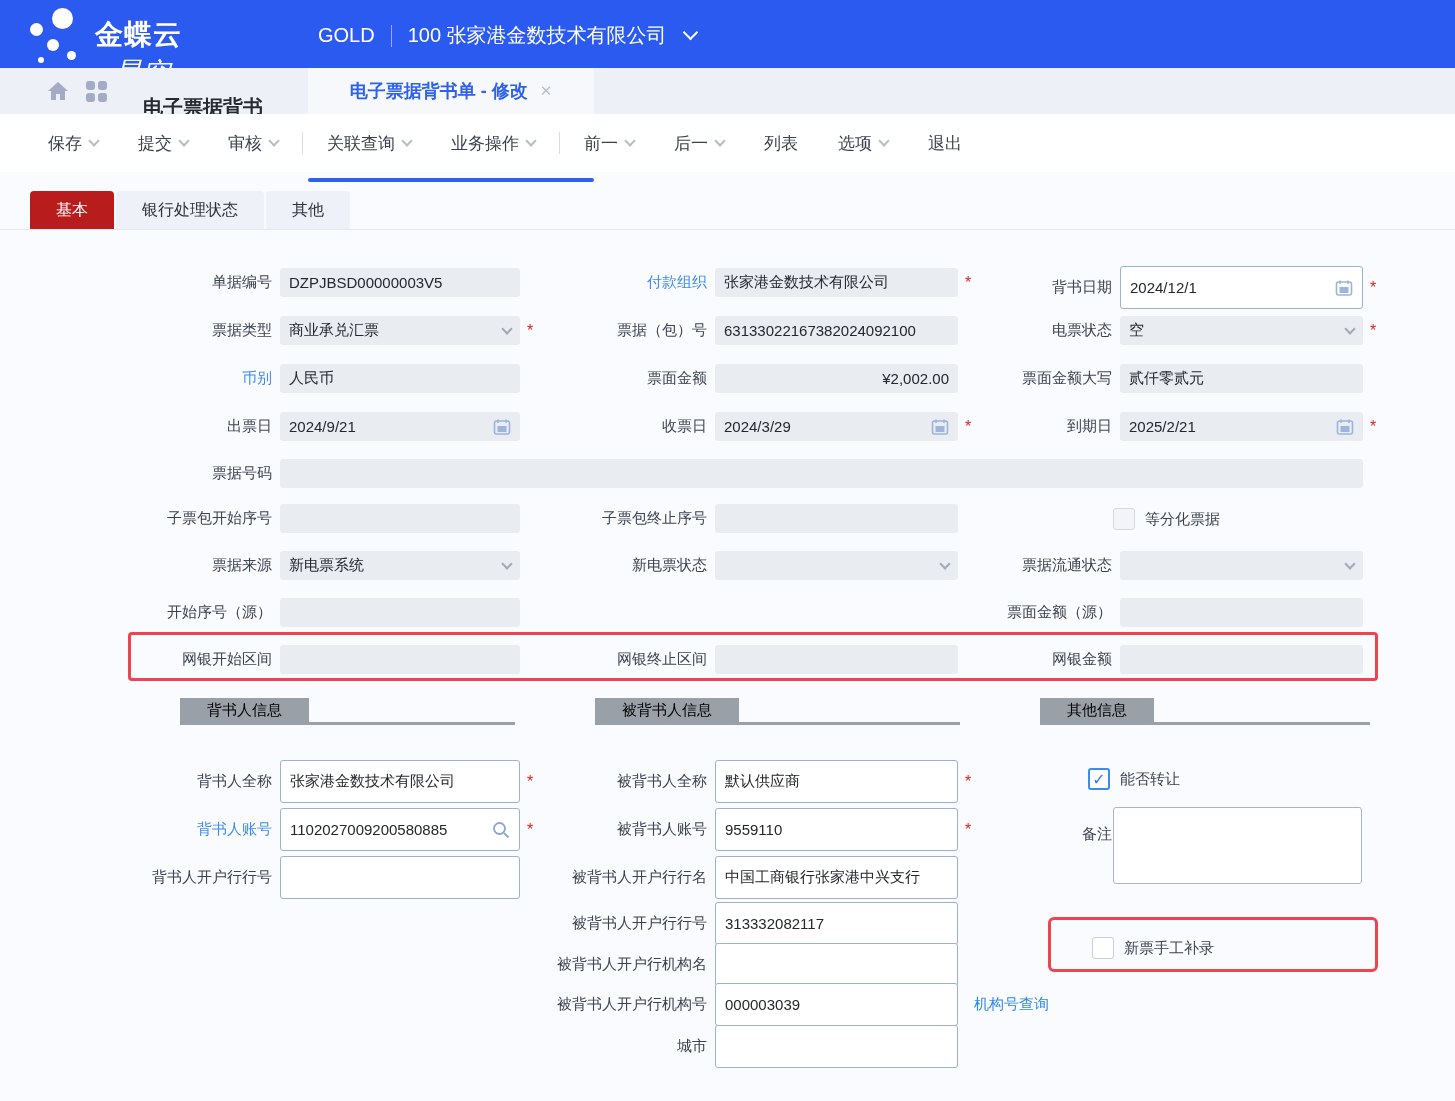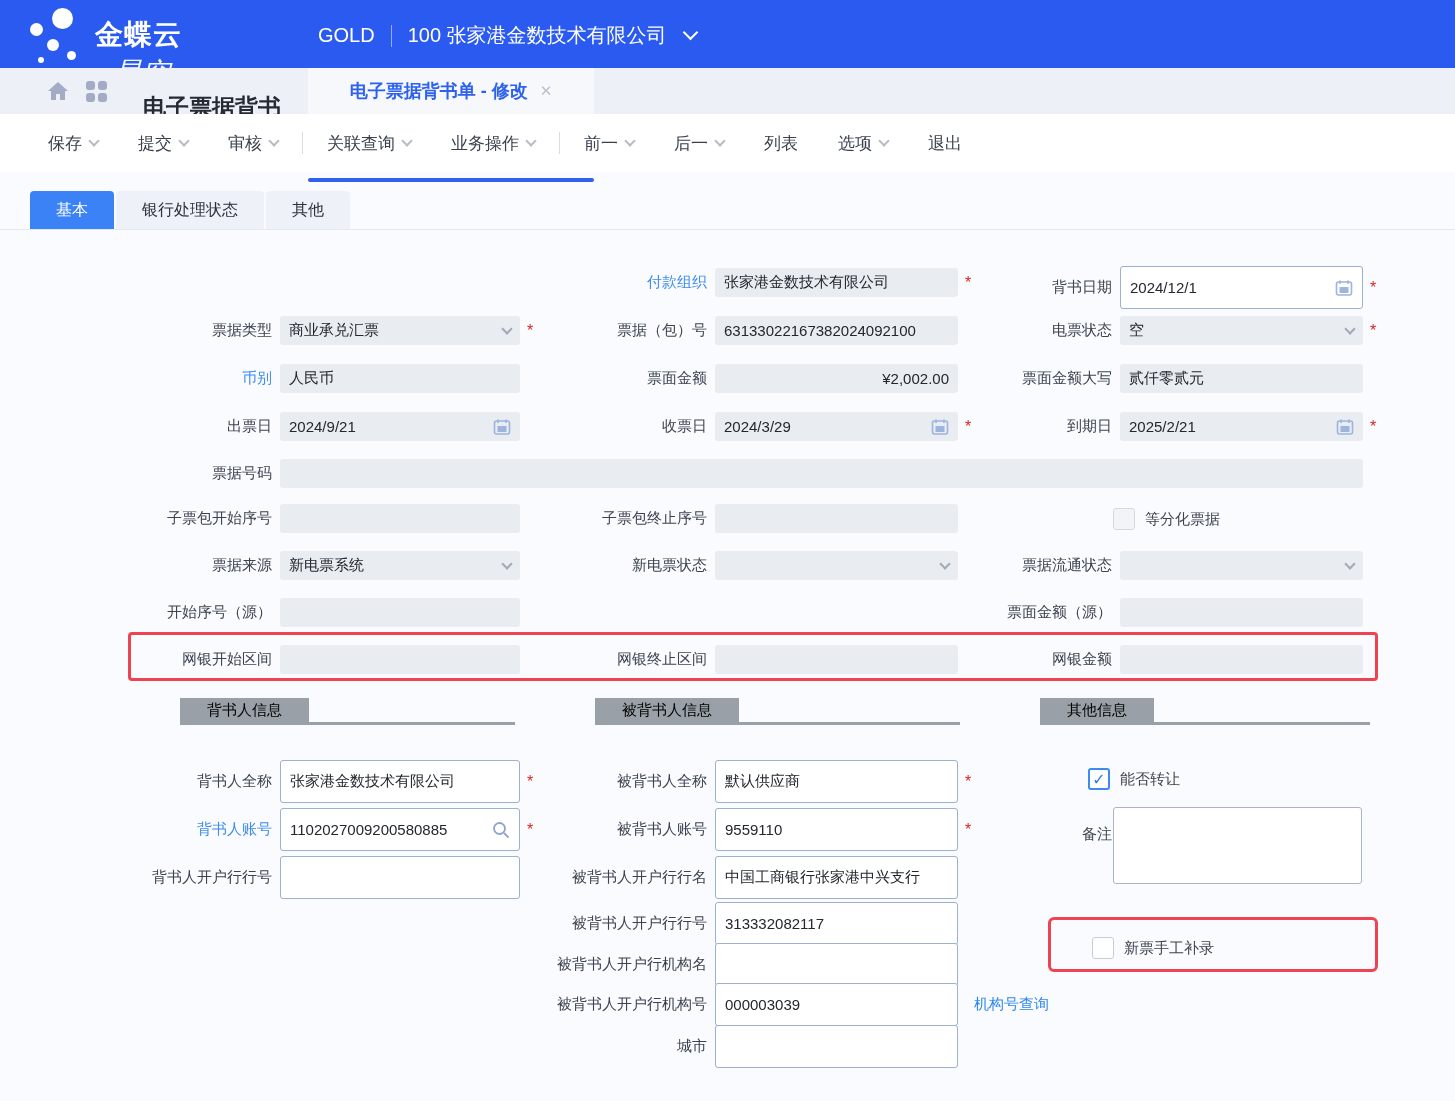--- a/index.html
+++ b/index.html
@@ -22,36 +22,36 @@
   .brand-badge { margin-left:10px; font-size:13px; background:rgba(255,255,255,.25); padding:3px 7px; border-radius:3px; transform:skewX(-10deg); }
   .env { position:absolute; left:318px; top:22px; color:#fff; font-size:20px; display:flex; align-items:center; }
   .env-div { width:1px; height:22px; background:rgba(255,255,255,.5); margin:0 16px; }
   .chev-w { width:11px; height:11px; border-right:2px solid #fff; border-bottom:2px solid #fff; transform:rotate(45deg); margin-left:18px; margin-top:-6px; }
 
   
   .tabstrip { position:absolute; left:0; top:68px; width:1455px; height:46px; background:#edf0f6; }
   .home-ic { position:absolute; left:46px; top:11px; color:#a3abc6; }
   .grid-ic { position:absolute; left:86px; top:13px; width:22px; height:22px; display:grid; grid-template-columns:9px 9px; grid-template-rows:9px 9px; gap:3px; }
   .grid-ic i { background:#a3abc6; border-radius:3px; }
-  .tab1 { position:absolute; left:143px; top:8px; height:62px; display:flex; align-items:center; font-size:23px; font-weight:bold; color:#262b33; }
+  .tab1 { position:absolute; left:143px; top:8px; height:62px; display:flex; align-items:center; font-size:20px; font-weight:bold; color:#262b33; }
   .tab2 { position:absolute; left:308px; top:0; height:46px; width:286px; background:#f6f8fc; display:flex; align-items:center; justify-content:center; gap:12px; }
   .tab2-t { font-size:18px; font-weight:bold; color:#2e62ee; }
   .tab2-x { font-size:15px; color:#b9c0cf; }
   .tab2-bar { position:absolute; left:308px; top:110px; width:286px; height:4px; background:#2e62ee; border-radius:2px; }
 
   
   .toolbar { position:absolute; left:0; top:114px; width:1455px; height:58px; background:#fff; display:flex; align-items:center; padding-left:48px; }
   .tb { display:flex; align-items:center; gap:8px; font-size:17px; color:#3a414d; margin-right:40px; cursor:pointer; }
   .car { width:8px; height:8px; border-right:2px solid #b6bdc9; border-bottom:2px solid #b6bdc9; transform:rotate(45deg); margin-top:-4px; }
   .tb-sep { width:1px; height:22px; background:#d8dce4; margin-right:24px; margin-left:-16px; }
 
   
   .subtabs { position:absolute; left:30px; top:191px; display:flex; gap:2px; }
   .st { height:38px; display:flex; align-items:center; padding:0 26px; font-size:16px; background:#eef1f7; color:#2c313b; border-radius:4px 4px 0 0; cursor:pointer; }
-  .st.active { background:#3b82f6; color:#fff; }
+  .st.active { background:#b91c1c; color:#fff; }
   .st-line { position:absolute; left:0; top:229px; width:1455px; height:1px; background:#e4e8ef; }
 
   
   .fi { position:absolute; display:flex; align-items:center; }
   .lbl { text-align:right; color:#3c4350; font-size:15px; flex:none; white-space:nowrap; }
   .lbl.blue { color:#3c8cf0; cursor:pointer; }
   .w1{width:142px} .w2{width:177px} .w3{width:144px}
   .fld { height:29px; border-radius:3px; display:flex; align-items:center; padding:0 9px; font-size:15px; color:#23272e; margin-left:8px; flex:none; }
   .fld.ro { background:#e9ecf1; }
   .fld.ed { background:#fff; border:1px solid #9cb0d0; height:43px; }
@@ -165,20 +165,26 @@
       </div>
   </div>
 
   <div class="subtabs">
     <div class="st active">基本</div>
     <div class="st">银行处理状态</div>
     <div class="st">其他</div>
   </div>
   <div class="st-line"></div>
 
+  <div class="fi" style="left:130px;top:268px">
+    <div class="lbl w1">单据编号</div>
+    <div class="fld ro f240">
+        <span class="val">DZPJBSD00000003V5</span>
+      </div>
+  </div>
   <div class="fi" style="left:530px;top:268px">
     <div class="lbl w2 blue">付款组织</div>
     <div class="fld ro f243">
         <span class="val">张家港金数技术有限公司</span>
       </div>
     <span class="req">*</span>
   </div>
   <div class="fi" style="left:968px;top:266px">
     <div class="lbl w3">背书日期</div>
     <div class="fld ed f243">

